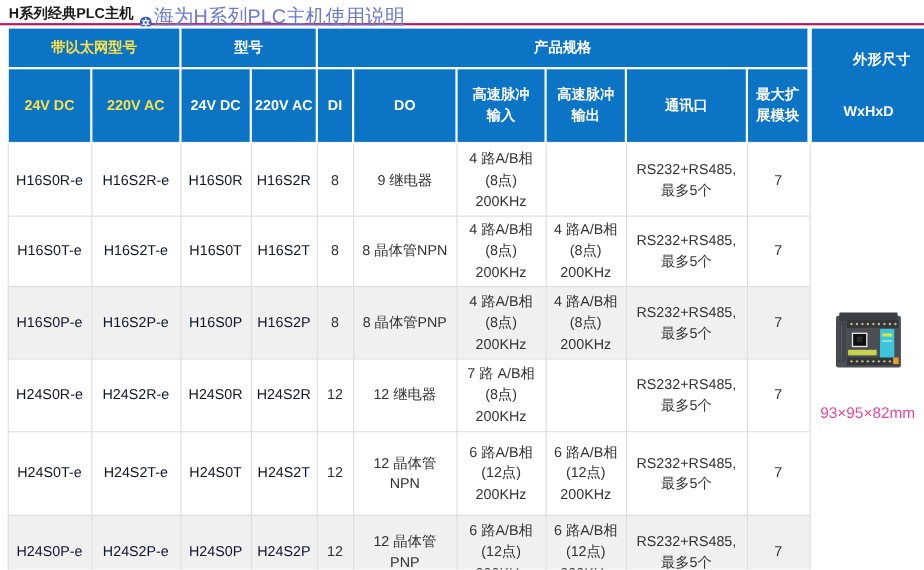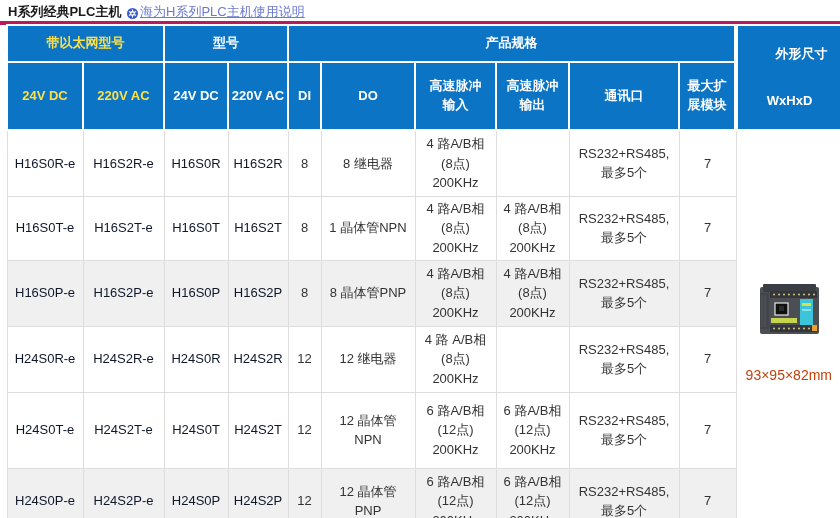--- a/index.html
+++ b/index.html
@@ -1,22 +1,22 @@
 <!DOCTYPE html>
 <html><head>
 <meta charset="utf-8">
 <style>
   html,body{margin:0;padding:0;background:#fff;}
   body{font-family:"Liberation Sans","DejaVu Sans",sans-serif;}
   #page{position:relative;width:840px;height:518px;background:#fff;overflow:hidden;}
 
   
-  #titlebar{position:absolute;top:0;left:0;width:840px;height:21px;border-bottom:4px solid #be185d;}
+  #titlebar{position:absolute;top:0;left:0;width:840px;height:21px;border-bottom:2px solid #be185d;}
   #page-title{position:absolute;left:8px;top:3px;font-size:13px;font-weight:bold;color:#1a1a1a;}
-  #guide-link{position:absolute;left:127px;top:3px;font-size:13px;color:#6b7ad0;cursor:pointer;display:flex;align-items:center;}
+  #guide-link{position:absolute;left:127px;top:3px;font-size:18px;color:#6b7ad0;cursor:pointer;display:flex;align-items:center;}
   #guide-link .txt{text-decoration:underline;}
   #guide-link .ico{display:inline-block;width:11px;height:11px;margin-right:2px;}
 
   
   table#spec{position:absolute;left:6px;top:24px;width:834px;border-collapse:collapse;table-layout:fixed;}
   th{background:#0c74c5;color:#fff;font-size:13px;font-weight:bold;border:2px solid #fff;padding:0;white-space:pre-line;line-height:1.45;text-align:center;}
   th.salmon{color:#fde047;}
   thead tr:nth-child(1){height:30px;}
   thead tr:nth-child(2){height:56px;}
   th.dim-header{border-left:4px solid #fff;border-right:none;}
@@ -24,21 +24,21 @@
   td{border:1px solid #ddd;font-size:13px;color:#333;text-align:center;white-space:pre-line;line-height:1.5;padding:2px;background:#fff;}
   tbody tr:nth-child(3n) td{background:#f0f0f0;}
   tbody tr:nth-child(1){height:66px;}
   tbody tr:nth-child(2){height:64px;}
   tbody tr:nth-child(3){height:66px;}
   tbody tr:nth-child(4){height:66px;}
   tbody tr:nth-child(5){height:76px;}
   tbody tr:nth-child(6){height:66px;}
   td.model{color:#0f172a;cursor:pointer;}
   td.dim-cell{background:#fff !important;border:none;border-left:1px solid #ddd;vertical-align:middle;text-align:center;}
-  #dim-size{font-size:14px;color:#c2410c;margin-top:5px;white-space:nowrap;}
+  #dim-size{font-size:14px;color:#ec4899;margin-top:5px;white-space:nowrap;}
   #plc-img{display:block;margin:0 auto;}
 </style>
 </head>
 <body>
 
 <div id="page">
 
   <div id="titlebar">
     <span id="page-title">H系列经典PLC主机</span>
     <span id="guide-link">
@@ -98,21 +98,21 @@
 展模块</th>
       </tr>
     </thead>
     <tbody>
       <tr>
         <td class="model">H16S0R-e</td>
         <td class="model">H16S2R-e</td>
         <td class="model">H16S0R</td>
         <td class="model">H16S2R</td>
         <td>8</td>
-        <td>8 继电器</td>
+        <td>9 继电器</td>
         <td>4 路A/B相
 (8点)
 200KHz</td>
         <td></td>
         <td>RS232+RS485,
 最多5个</td>
         <td>7</td>
         <td rowspan="6" class="dim-cell">
           <svg id="plc-img" width="68" height="62" viewBox="0 0 68 62">
             <rect x="5" y="8" width="59" height="47" rx="2" fill="#4b4e53"></rect>
@@ -153,21 +153,21 @@
           </svg>
           <div id="dim-size">93×95×82mm</div>
         </td>
       </tr>
       <tr>
         <td class="model">H16S0T-e</td>
         <td class="model">H16S2T-e</td>
         <td class="model">H16S0T</td>
         <td class="model">H16S2T</td>
         <td>8</td>
-        <td>1 晶体管NPN</td>
+        <td>8 晶体管NPN</td>
         <td>4 路A/B相
 (8点)
 200KHz</td>
         <td>4 路A/B相
 (8点)
 200KHz</td>
         <td>RS232+RS485,
 最多5个</td>
         <td>7</td>
       </tr>
@@ -188,21 +188,21 @@
 最多5个</td>
         <td>7</td>
       </tr>
       <tr>
         <td class="model">H24S0R-e</td>
         <td class="model">H24S2R-e</td>
         <td class="model">H24S0R</td>
         <td class="model">H24S2R</td>
         <td>12</td>
         <td>12 继电器</td>
-        <td>4 路 A/B相
+        <td>7 路 A/B相
 (8点)
 200KHz</td>
         <td></td>
         <td>RS232+RS485,
 最多5个</td>
         <td>7</td>
       </tr>
       <tr>
         <td class="model">H24S0T-e</td>
         <td class="model">H24S2T-e</td>

